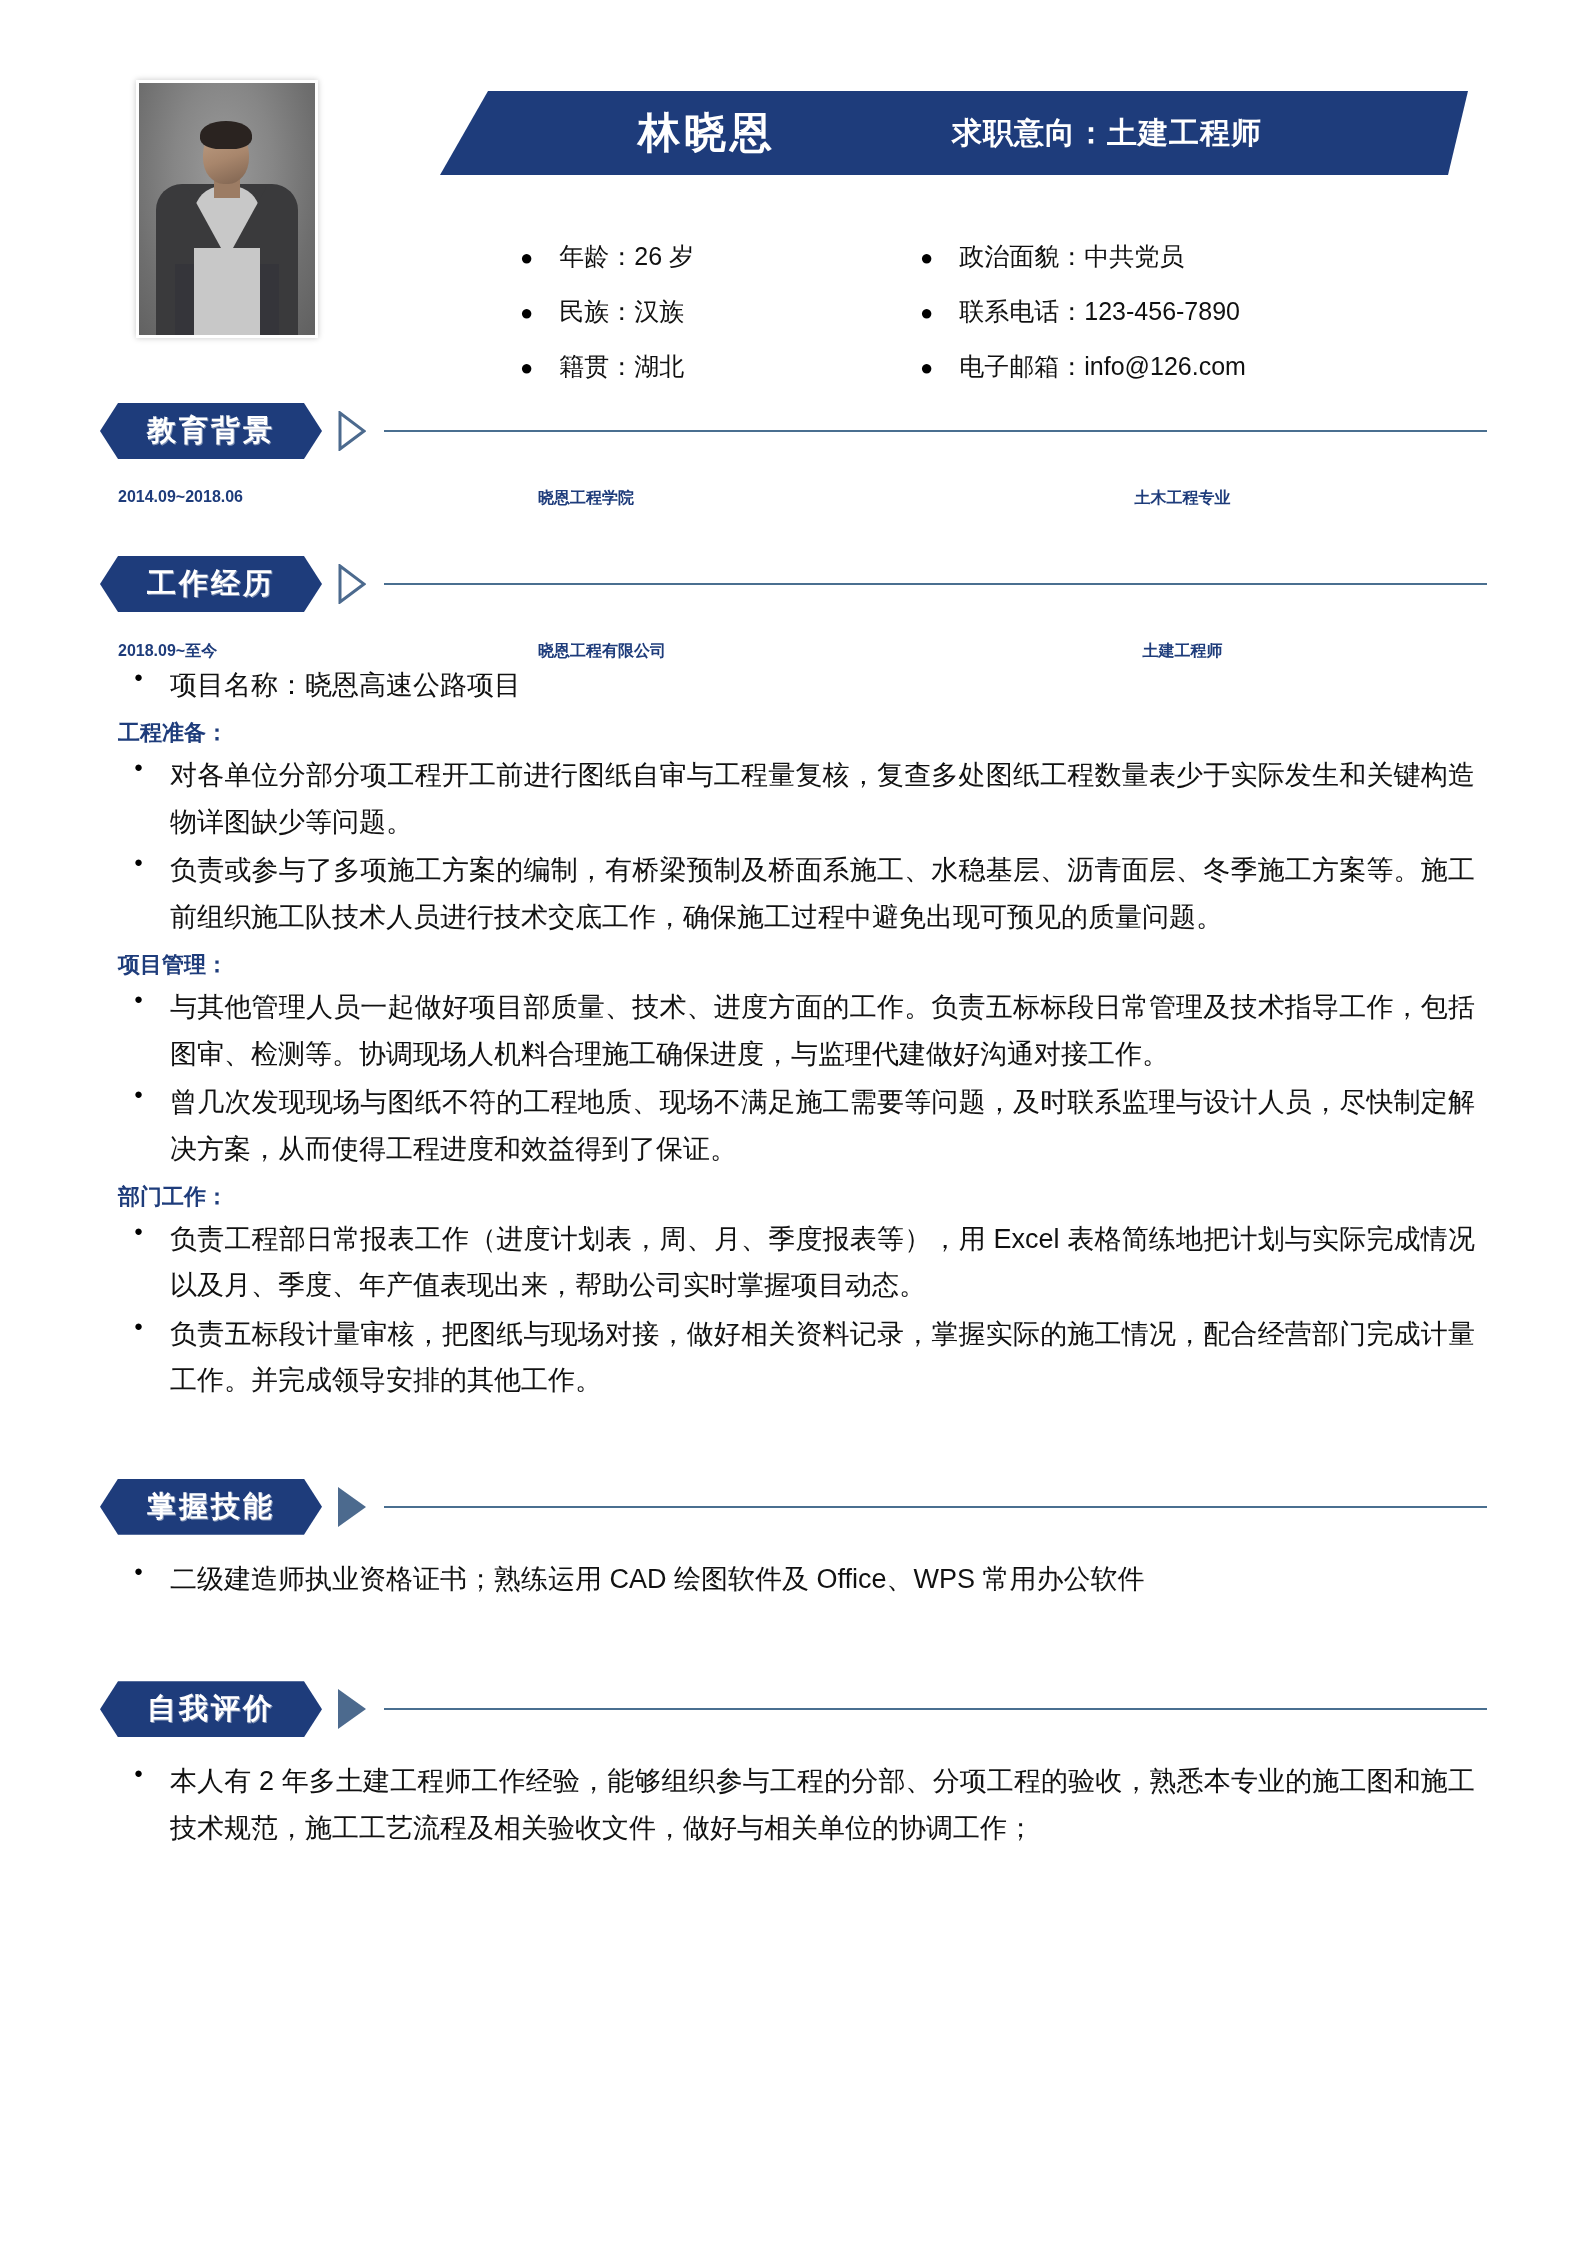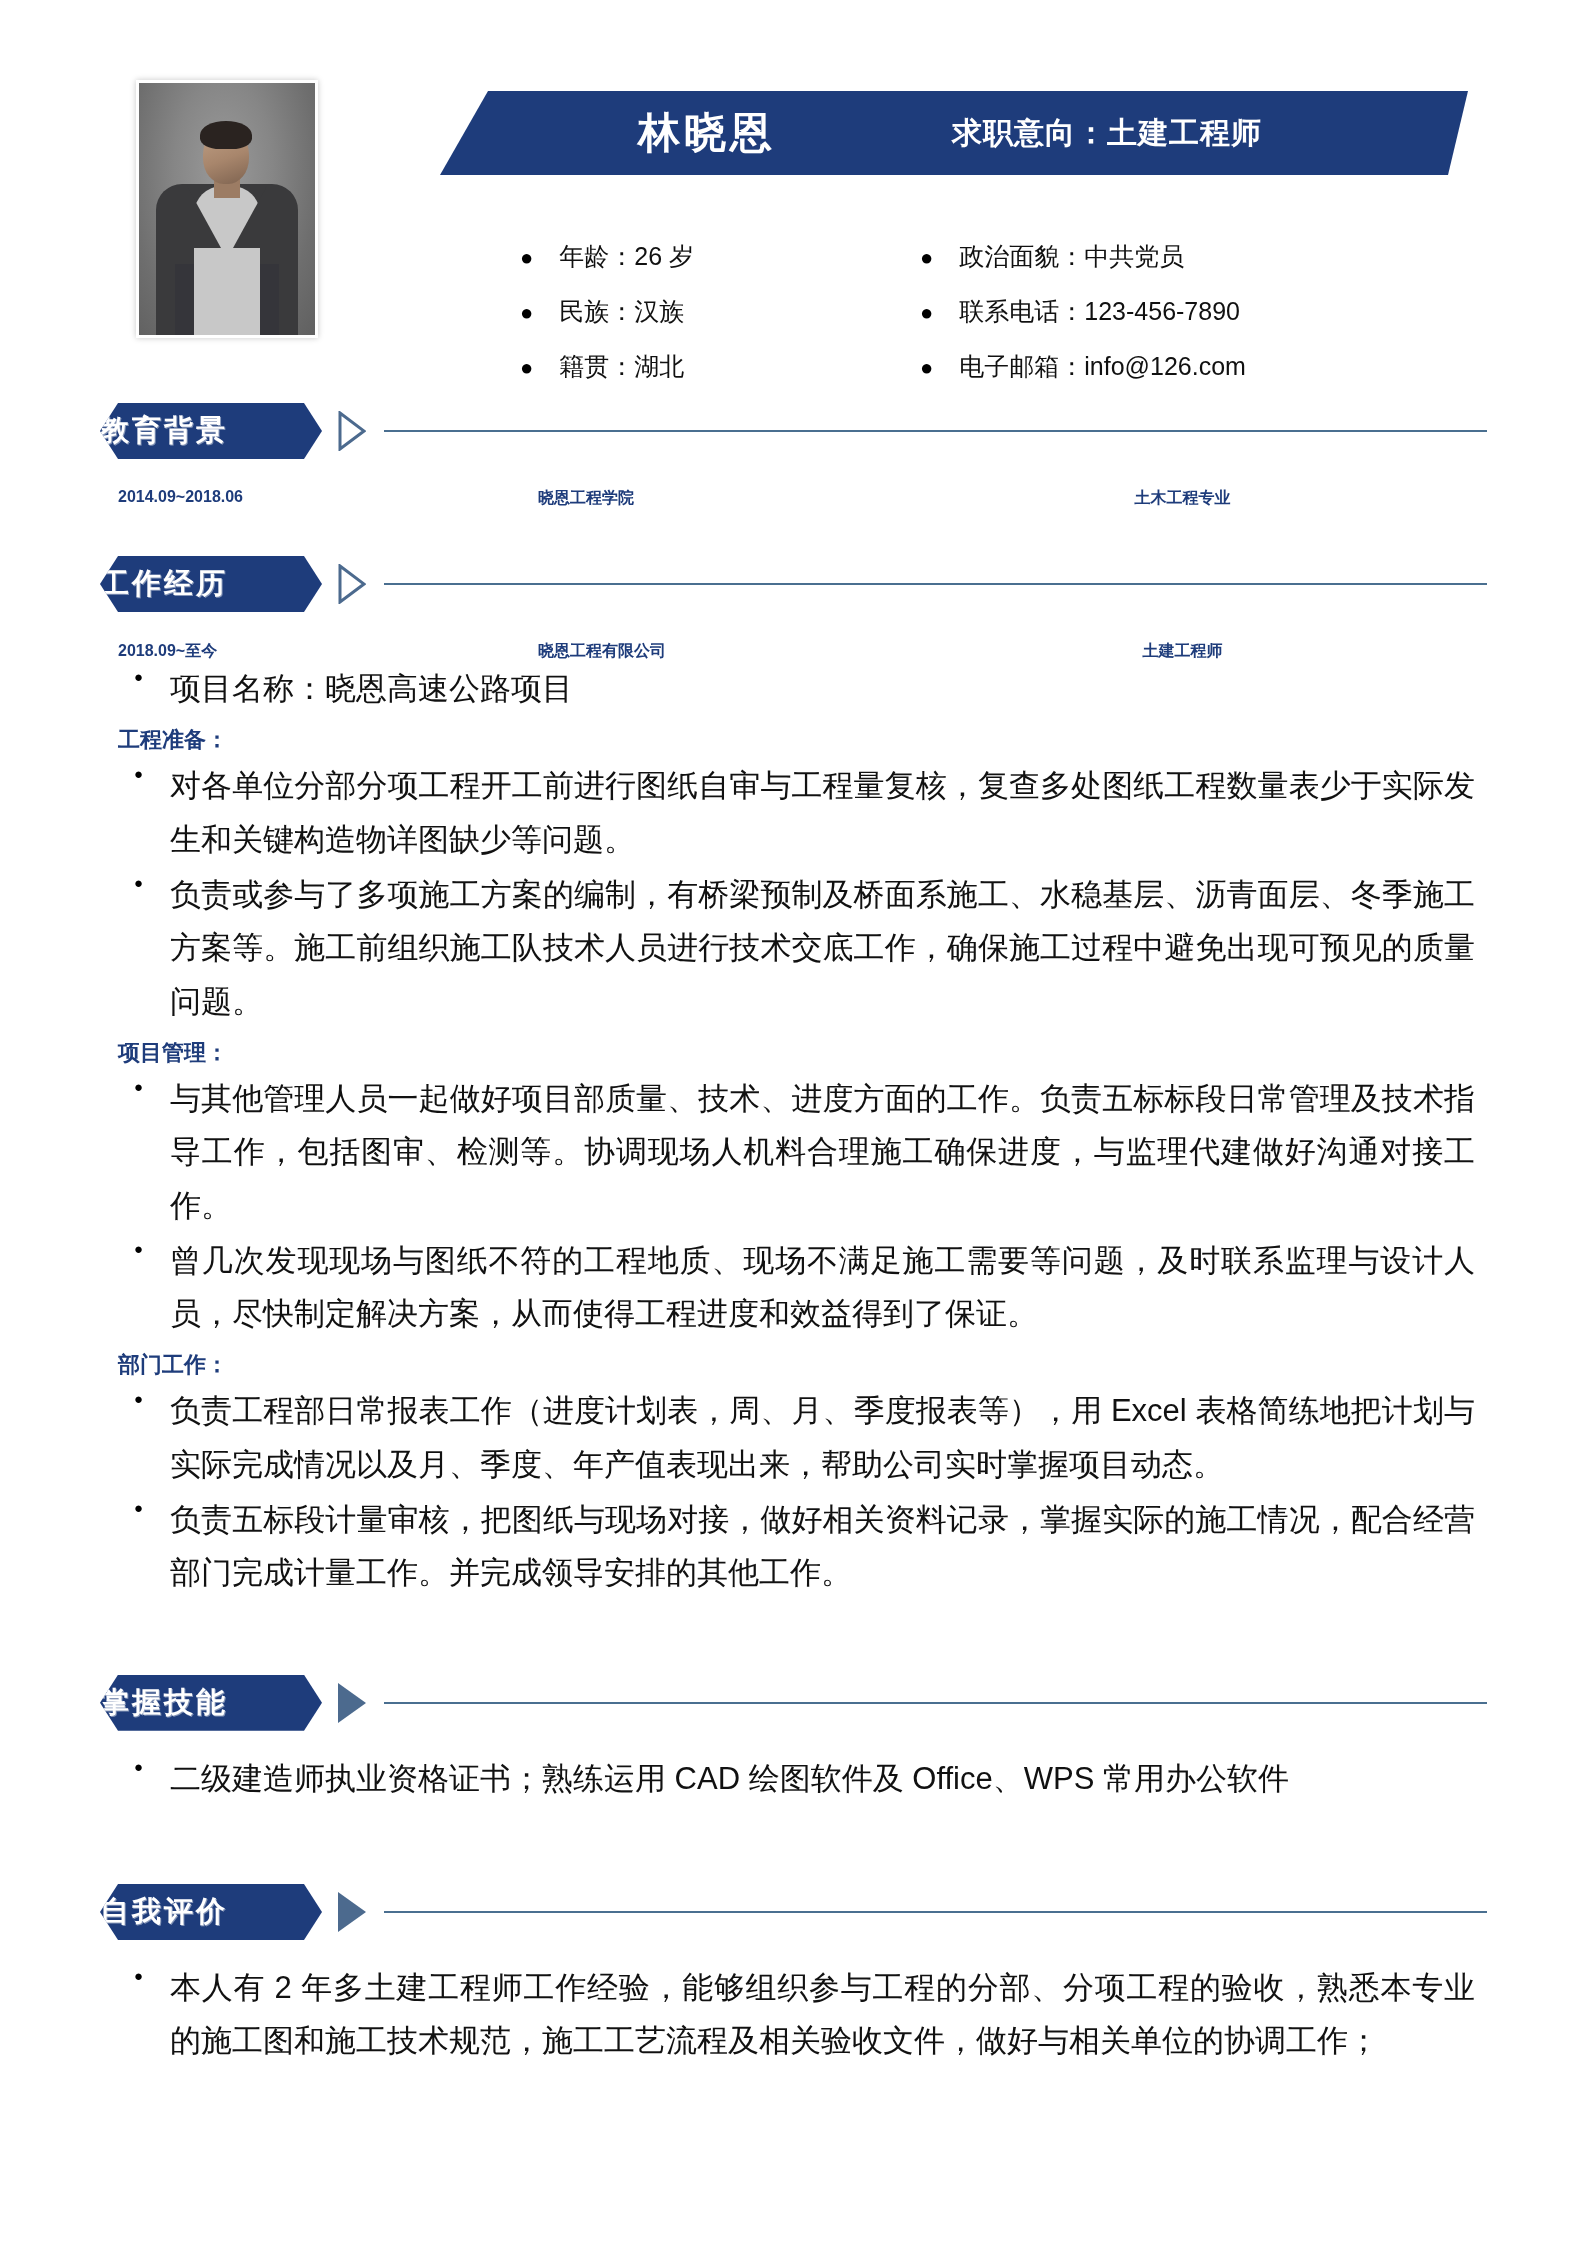--- a/index.html
+++ b/index.html
@@ -179,21 +179,21 @@
     align-items: center;
   }
   .tag {
     position: relative;
     width: 222px;
     height: 56px;
     background: #1e3c7b;
     clip-path: polygon(18px 0, 204px 0, 222px 50%, 204px 100%, 18px 100%, 0 50%);
     display: flex;
     align-items: center;
-    justify-content: flex-start;
+    justify-content: center;
   }
   .tag-label {
     color: #ffffff;
     font-size: 29px;
     font-weight: bold;
     letter-spacing: 3px;
     text-shadow: 1px 1px 0 rgba(255,255,255,0.45);
   }
   .tri {
     width: 0; height: 0;
@@ -243,21 +243,21 @@
     margin: 10px 0 4px 0;
   }
   ul.blist {
     list-style: none;
     margin: 0;
     padding: 0;
   }
   ul.blist li {
     position: relative;
     padding-left: 52px;
-    font-size: 31px;
+    font-size: 27px;
     line-height: 1.72;
     color: #111111;
     margin-bottom: 2px;
     text-align: justify;
   }
   ul.blist li::before {
     content: "●";
     position: absolute;
     left: 16px;
     top: 0;

